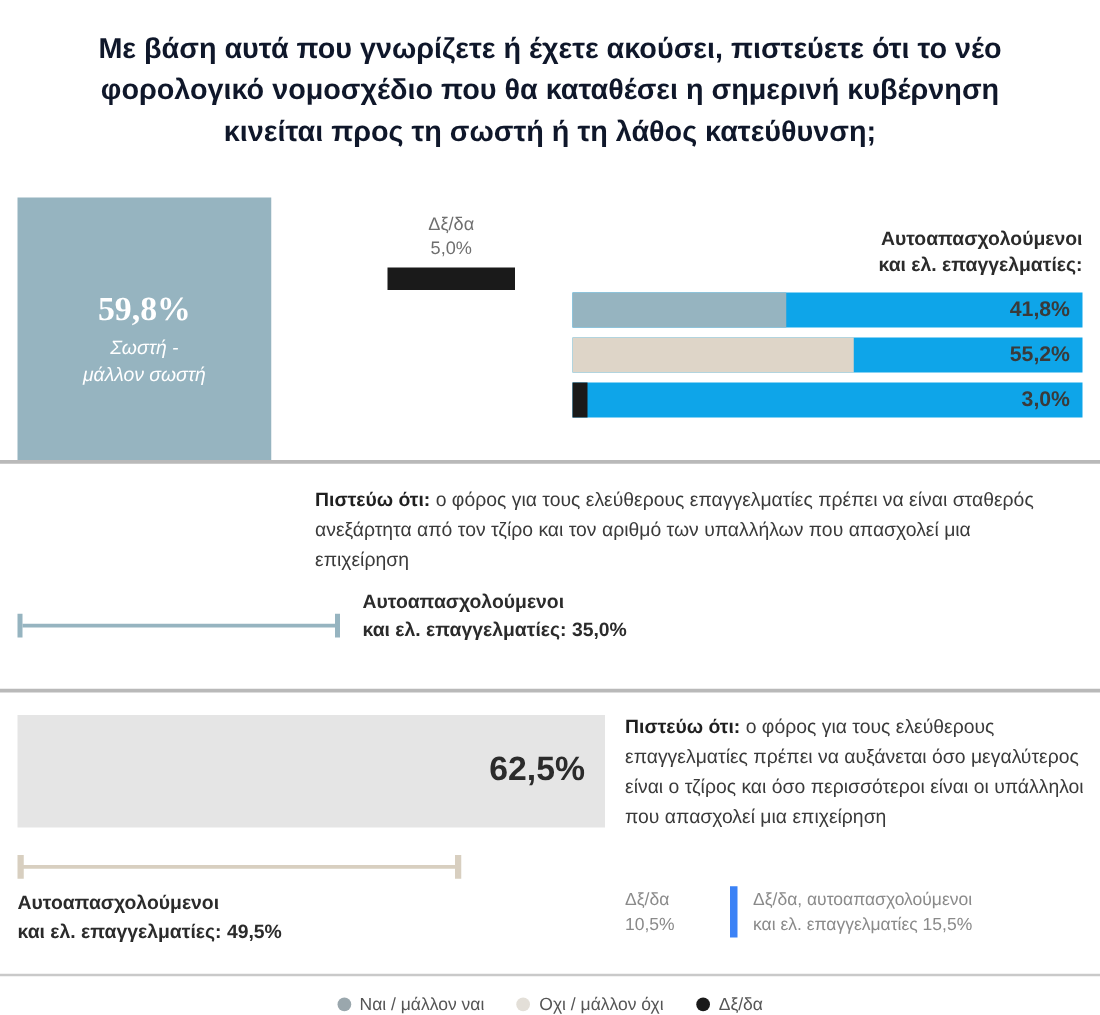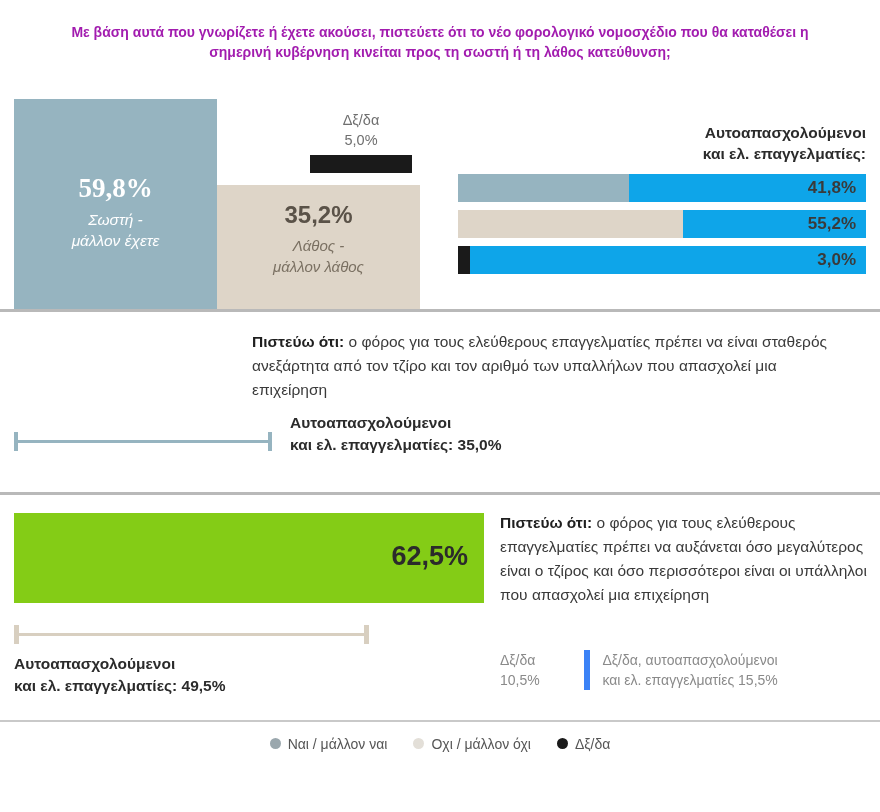--- a/index.html
+++ b/index.html
@@ -14,24 +14,24 @@
     color: #2b2b2b;
     position: relative;
     overflow: hidden;
   }
 
   
   .title {
     width: 800px;
     margin: 22px auto 0 auto;
     text-align: center;
-    font-size: 14px;
+    font-size: 23px;
     font-weight: bold;
     line-height: 1.45;
-    color: #a21caf;
+    color: #0f172a;
   }
 
   
   .hrule {
     height: 3px;
     background: #b9b9b9;
     margin: 0;
   }
   .hrule.thin {
     height: 2px;
@@ -231,21 +231,21 @@
     position: relative;
     height: 215px;
     margin-top: 10px;
   }
   .s3bar {
     position: absolute;
     left: 14px;
     top: 8px;
     width: 470px;
     height: 90px;
-    background: #84cc16;
+    background: #e5e5e5;
   }
   .s3bar .val {
     position: absolute;
     right: 16px;
     top: 28px;
     font-size: 27px;
     font-weight: bold;
     color: #2b2b2b;
   }
   .s3text {
@@ -344,31 +344,24 @@
     <div>Δξ/δα</div>
     <div>5,0%</div>
   </div>
 
   <div class="bar-main b-dk"></div>
 
   <div class="bar-main b-correct">
     <div class="val">59,8%</div>
     <div class="sub">
       <span>Σωστή -</span><br>
-      <span>μάλλον έχετε</span>
-    </div>
-  </div>
-
-  <div class="bar-main b-wrong">
-    <div class="val">35,2%</div>
-    <div class="sub">
-      <span>Λάθος -</span><br>
-      <span>μάλλον λάθος</span>
-    </div>
-  </div>
+      <span>μάλλον σωστή</span>
+    </div>
+  </div>
+
 
   <div class="selfemp">
     <div class="head">
       <span>Αυτοαπασχολούμενοι</span><br>
       <span>και ελ. επαγγελματίες:</span>
     </div>
 
     <div class="minibar-row">
       <div class="fill" id="se-fill-0" style="width: 41.8%; background: rgb(150, 180, 192);"></div>
       <div class="lab">41,8%</div>

